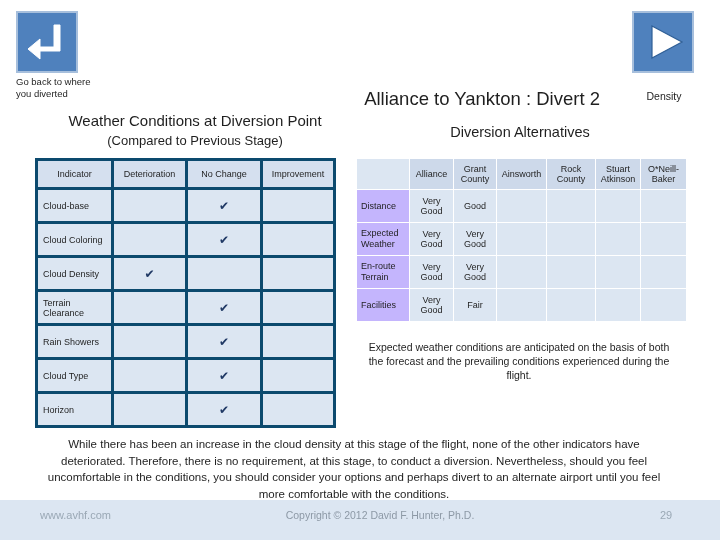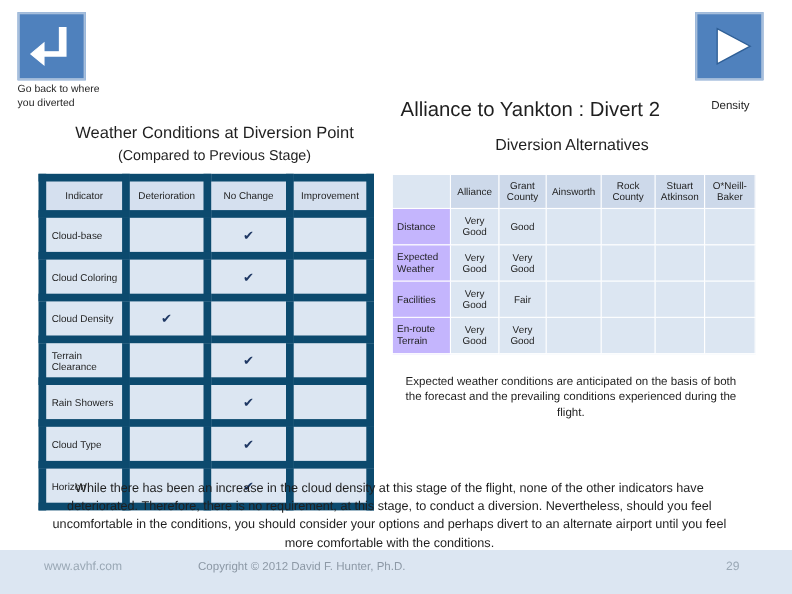--- a/index.html
+++ b/index.html
@@ -105,21 +105,21 @@
 
   
   .left-table {
     position: absolute;
     left: 35px;
     top: 158px;
     border-collapse: collapse;
     table-layout: fixed;
   }
   .left-table th, .left-table td {
-    border: 7px solid #0c4a6e;
+    border: 3px solid #0c4a6e;
     background: #dce6f2;
     font-size: 9px;
     color: #1f1f1f;
     vertical-align: middle;
   }
   .left-table th {
     text-align: center;
     font-weight: normal;
     height: 24px;
     background: #d5e0ef;
@@ -223,21 +223,21 @@
     left: 40px;
     top: 509px;
     font-size: 11px;
     color: #9aa8b5;
   }
   .footer-center {
     position: absolute;
     left: 180px;
     top: 509px;
     width: 400px;
-    text-align: left;
+    text-align: center;
     font-size: 10.5px;
     color: #8d99a6;
   }
   .footer-right {
     position: absolute;
     left: 660px;
     top: 509px;
     width: 40px;
     text-align: left;
     font-size: 11px;
@@ -363,32 +363,32 @@
       <tr>
         <td class="rowlabel">Expected Weather</td>
         <td class="val">Very Good</td>
         <td class="val">Very Good</td>
         <td class="val"></td>
         <td class="val"></td>
         <td class="val"></td>
         <td class="val"></td>
       </tr>
       <tr>
+        <td class="rowlabel">En-route Terrain</td>
+        <td class="val">Very Good</td>
+        <td class="val">Very Good</td>
+        <td class="val"></td>
+        <td class="val"></td>
+        <td class="val"></td>
+        <td class="val"></td>
+      </tr>
+      <tr>
         <td class="rowlabel">Facilities</td>
         <td class="val">Very Good</td>
         <td class="val">Fair</td>
-        <td class="val"></td>
-        <td class="val"></td>
-        <td class="val"></td>
-        <td class="val"></td>
-      </tr>
-      <tr>
-        <td class="rowlabel">En-route Terrain</td>
-        <td class="val">Very Good</td>
-        <td class="val">Very Good</td>
         <td class="val"></td>
         <td class="val"></td>
         <td class="val"></td>
         <td class="val"></td>
       </tr>
     </tbody>
   </table>
 
   <div class="right-note">Expected weather conditions are anticipated on the basis of both the forecast and the prevailing conditions experienced during the flight.</div>
 

